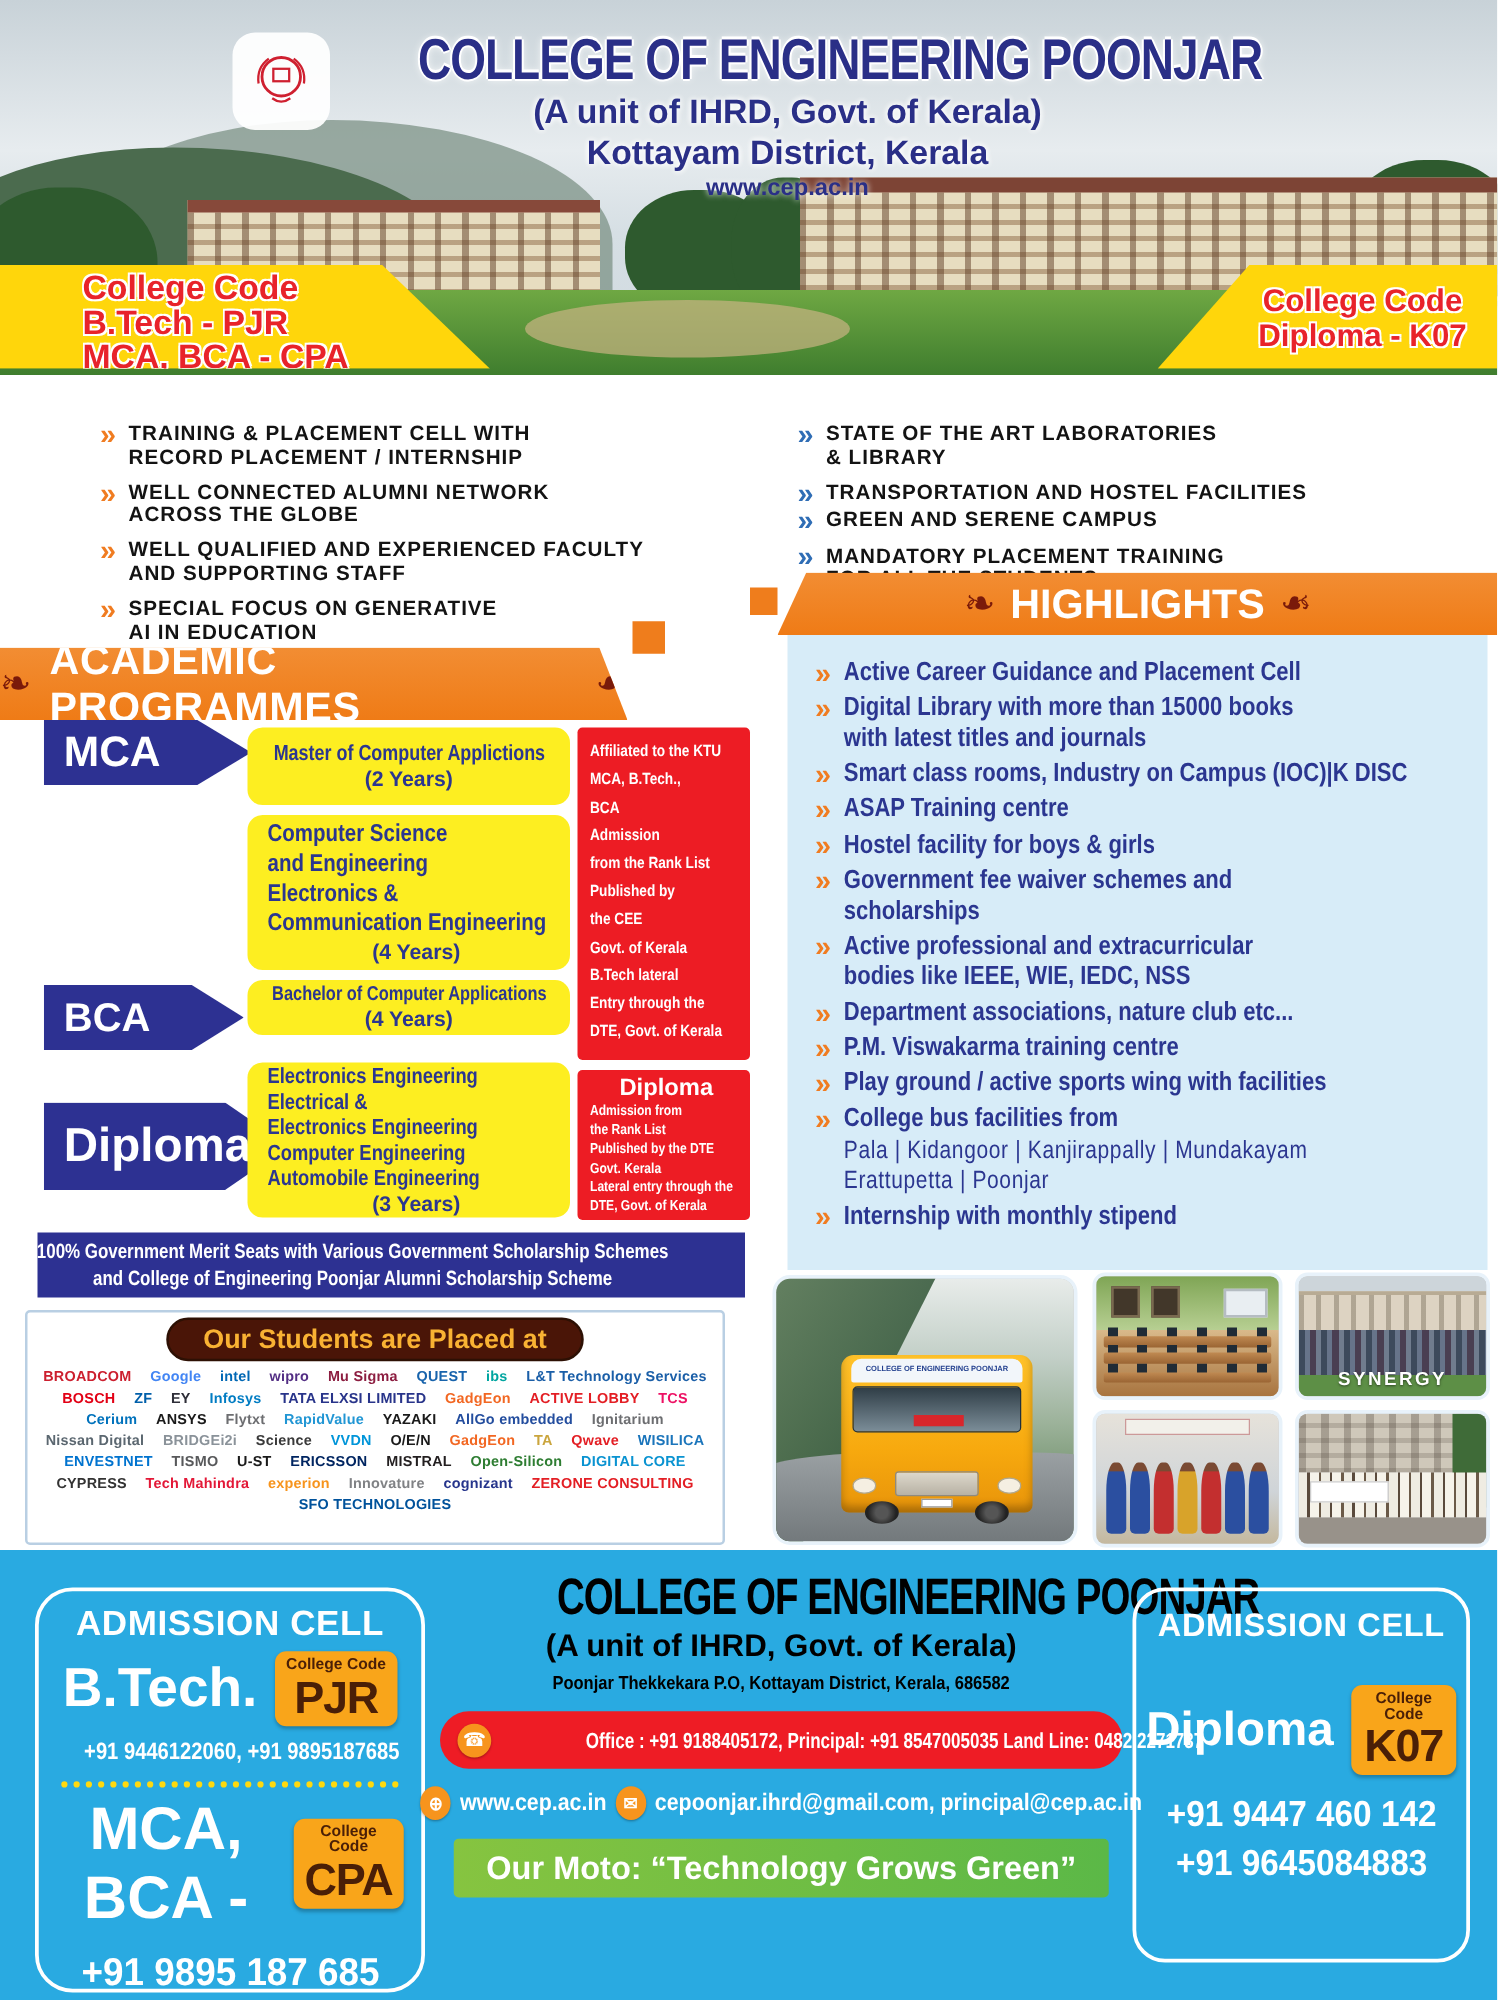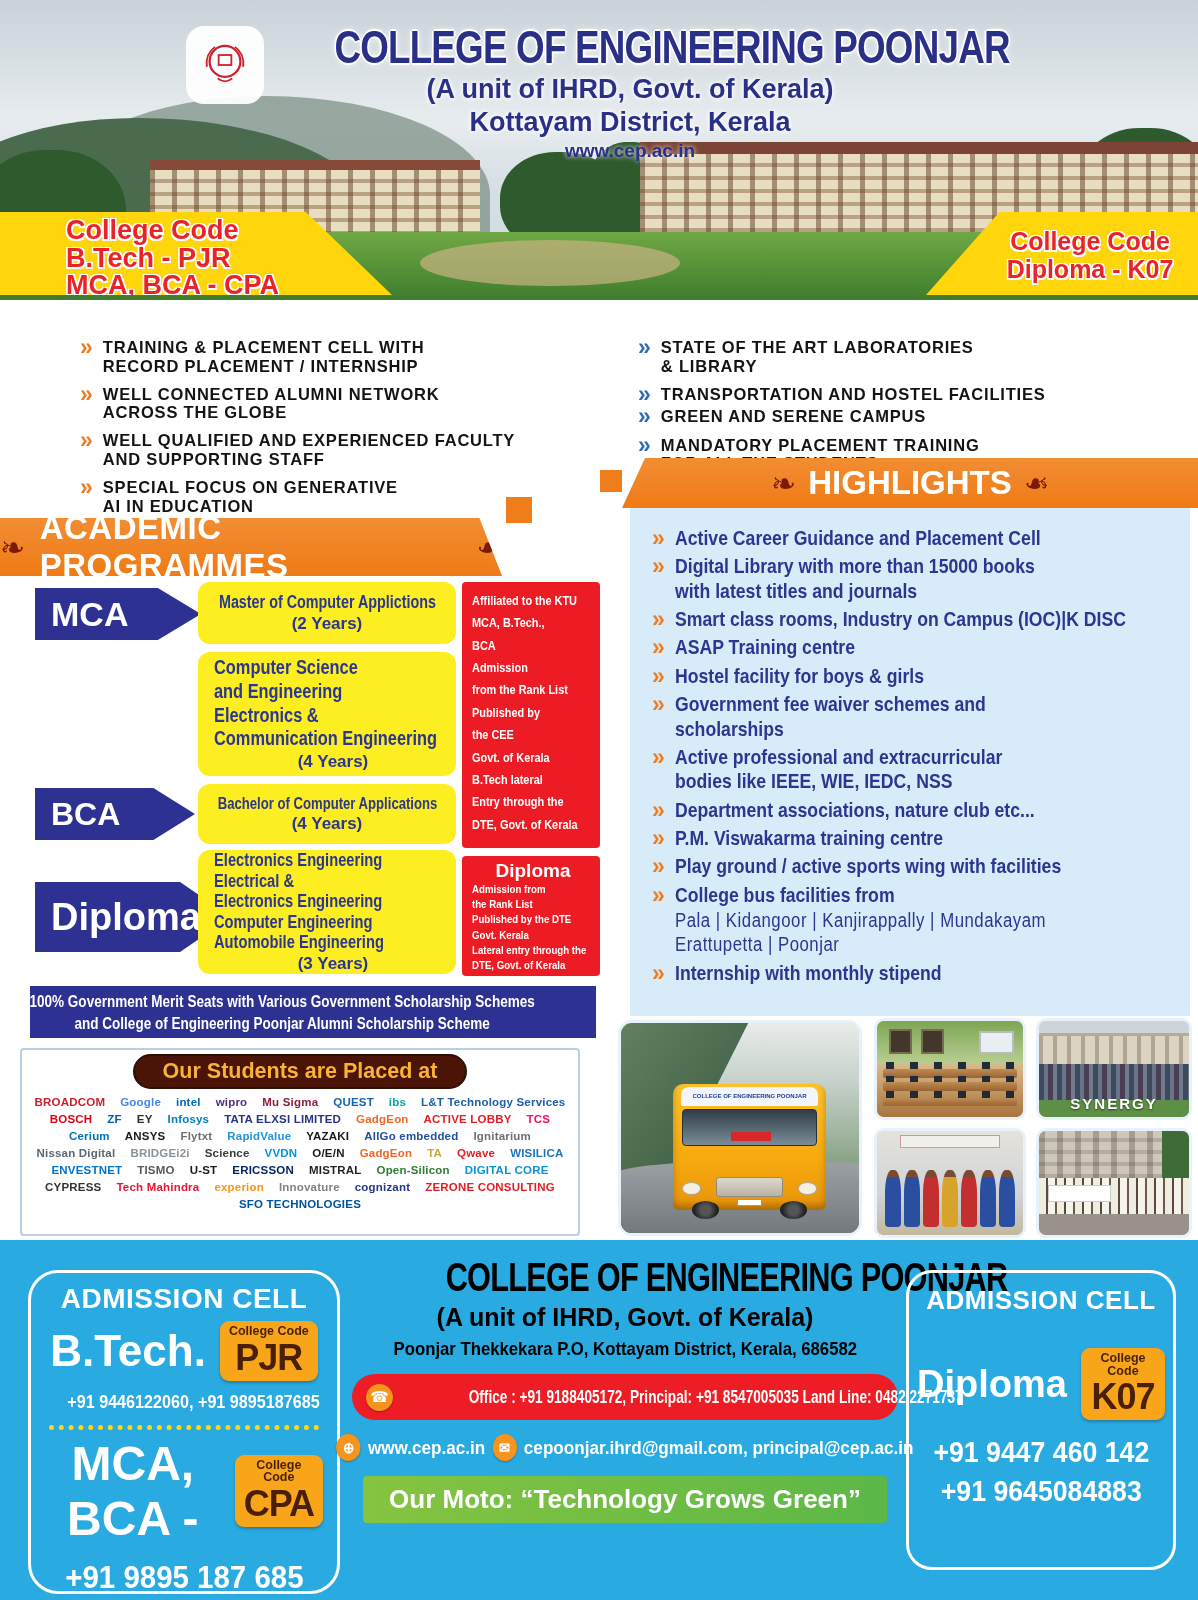--- a/index.html
+++ b/index.html
@@ -60,33 +60,33 @@
     display:flex;align-items:center;justify-content:center;gap:14px;font-size:33px;font-weight:900;letter-spacing:.5px;}
   .orn{color:#7a1a0a;font-size:30px;font-weight:400;}
   .orn.flip{transform:scaleX(-1);display:inline-block;}
   .deco{position:absolute;background:#ef7d1c;}
   #deco1{left:506px;top:497px;width:26px;height:26px;}
   #deco2{left:600px;top:470px;width:22px;height:22px;}
 
   .prog-arrow{position:absolute;left:35px;background:#2d3192;color:#fff;font-weight:900;
     display:flex;align-items:center;padding:0 40px 0 16px;
     clip-path:polygon(0 0,74% 0,100% 50%,74% 100%,0 100%);}
-  #arrow-mca{top:588px;height:52px;width:166px;font-size:34px;}
+  #arrow-mca{top:576px;height:52px;width:166px;font-size:34px;}
   #arrow-btech{top:664px;height:104px;width:182px;font-size:46px;}
   #arrow-bca{top:788px;height:52px;width:160px;font-size:32px;}
   #arrow-diploma{top:882px;height:70px;width:196px;font-size:38px;}
 
   .prog-box{position:absolute;left:198px;width:258px;background:#fdee21;border-radius:12px;color:#2b3690;
     display:flex;flex-direction:column;justify-content:center;text-align:center;overflow:hidden;padding:2px 4px;}
   .prog-box .desc{font-weight:800;line-height:1.22;white-space:pre-line;}
   .prog-box .yrs{font-weight:800;font-size:17px;margin-top:1px;}
   #box-mca{top:582px;height:62px;}    #box-mca .desc{font-size:17.5px;}
   #box-btech{top:652px;height:124px;text-align:left;padding-left:16px;} #box-btech .desc{font-size:19.5px;}
   #box-btech .yrs{text-align:center;}
-  #box-bca{top:784px;height:60px;}    #box-bca .desc{font-size:16px;}
+  #box-bca{top:784px;height:44px;}    #box-bca .desc{font-size:16px;}
   #box-diploma{top:850px;height:124px;text-align:left;padding-left:16px;} #box-diploma .desc{font-size:17.5px;line-height:1.18;}
   #box-diploma .yrs{text-align:center;}
 
   .squeeze-c{transform:scaleX(.82);transform-origin:50% 50%;width:122%;margin-left:-11%;}
   .squeeze-l{display:block;transform:scaleX(.84);transform-origin:0 50%;width:119%;}
   .sq-nw{display:inline-block;white-space:nowrap;transform-origin:50% 50%;}
 
   #redbox-ktu{position:absolute;left:462px;top:582px;width:138px;height:266px;background:#ed1c24;border-radius:4px;
     color:#fff;font-weight:800;font-size:13px;line-height:1.72;padding:8px 6px 6px 10px;overflow:hidden;}
   #redbox-diploma{position:absolute;left:462px;top:856px;width:138px;height:120px;background:#ed1c24;border-radius:4px;
@@ -203,21 +203,21 @@
   .dotted{border-top:5px dotted #ffd90f;margin:12px 4px 2px;}
   .bigphone{margin-top:14px;font-size:31px;font-weight:900;}
   .bigphone .sq-nw{transform:scaleX(.95);}
   .rphone{margin-top:6px;font-size:29px;font-weight:900;}
   .rphone .sq-nw{transform:scaleX(.92);}
   .rphone1{margin-top:16px;}
   #cell-center{position:absolute;left:352px;top:14px;width:546px;text-align:center;}
   .f-title{display:inline-block;white-space:nowrap;transform:scaleX(.75);transform-origin:50% 50%;
     font-size:41px;font-weight:900;letter-spacing:-1px;color:#000;}
   .f-sub{font-size:25px;font-weight:800;color:#000;margin-top:2px;}
-  .f-addr{margin-top:6px;color:#000;font-size:19px;font-weight:800;}
+  .f-addr{margin-top:6px;color:#000;font-size:15px;font-weight:800;}
   .f-addr .sq-nw{transform:scaleX(.88);}
   #contact-pill{margin:14px auto 0;width:fit-content;max-width:100%;background:#ee1c25;border-radius:24px;
     height:46px;display:flex;align-items:center;gap:6px;padding:0 14px;}
   #contact-pill .sq-nw{font-size:17.5px;font-weight:900;transform:scaleX(.78);}
   .ico{width:27px;height:27px;border-radius:50%;background:#f7941d;color:#fff;display:inline-flex;
     align-items:center;justify-content:center;font-size:15px;flex:0 0 auto;box-shadow:0 1px 2px rgba(0,0,0,.3);}
   #webline{margin-top:14px;display:flex;align-items:center;justify-content:center;gap:8px;
     transform:scaleX(.9);transform-origin:50% 50%;white-space:nowrap;font-size:19px;font-weight:900;}
   #motto{display:inline-block;margin-top:15px;background:linear-gradient(90deg,#86c440,#5bb847);
     padding:8px 26px;font-size:26px;font-weight:900;border-radius:4px;}

